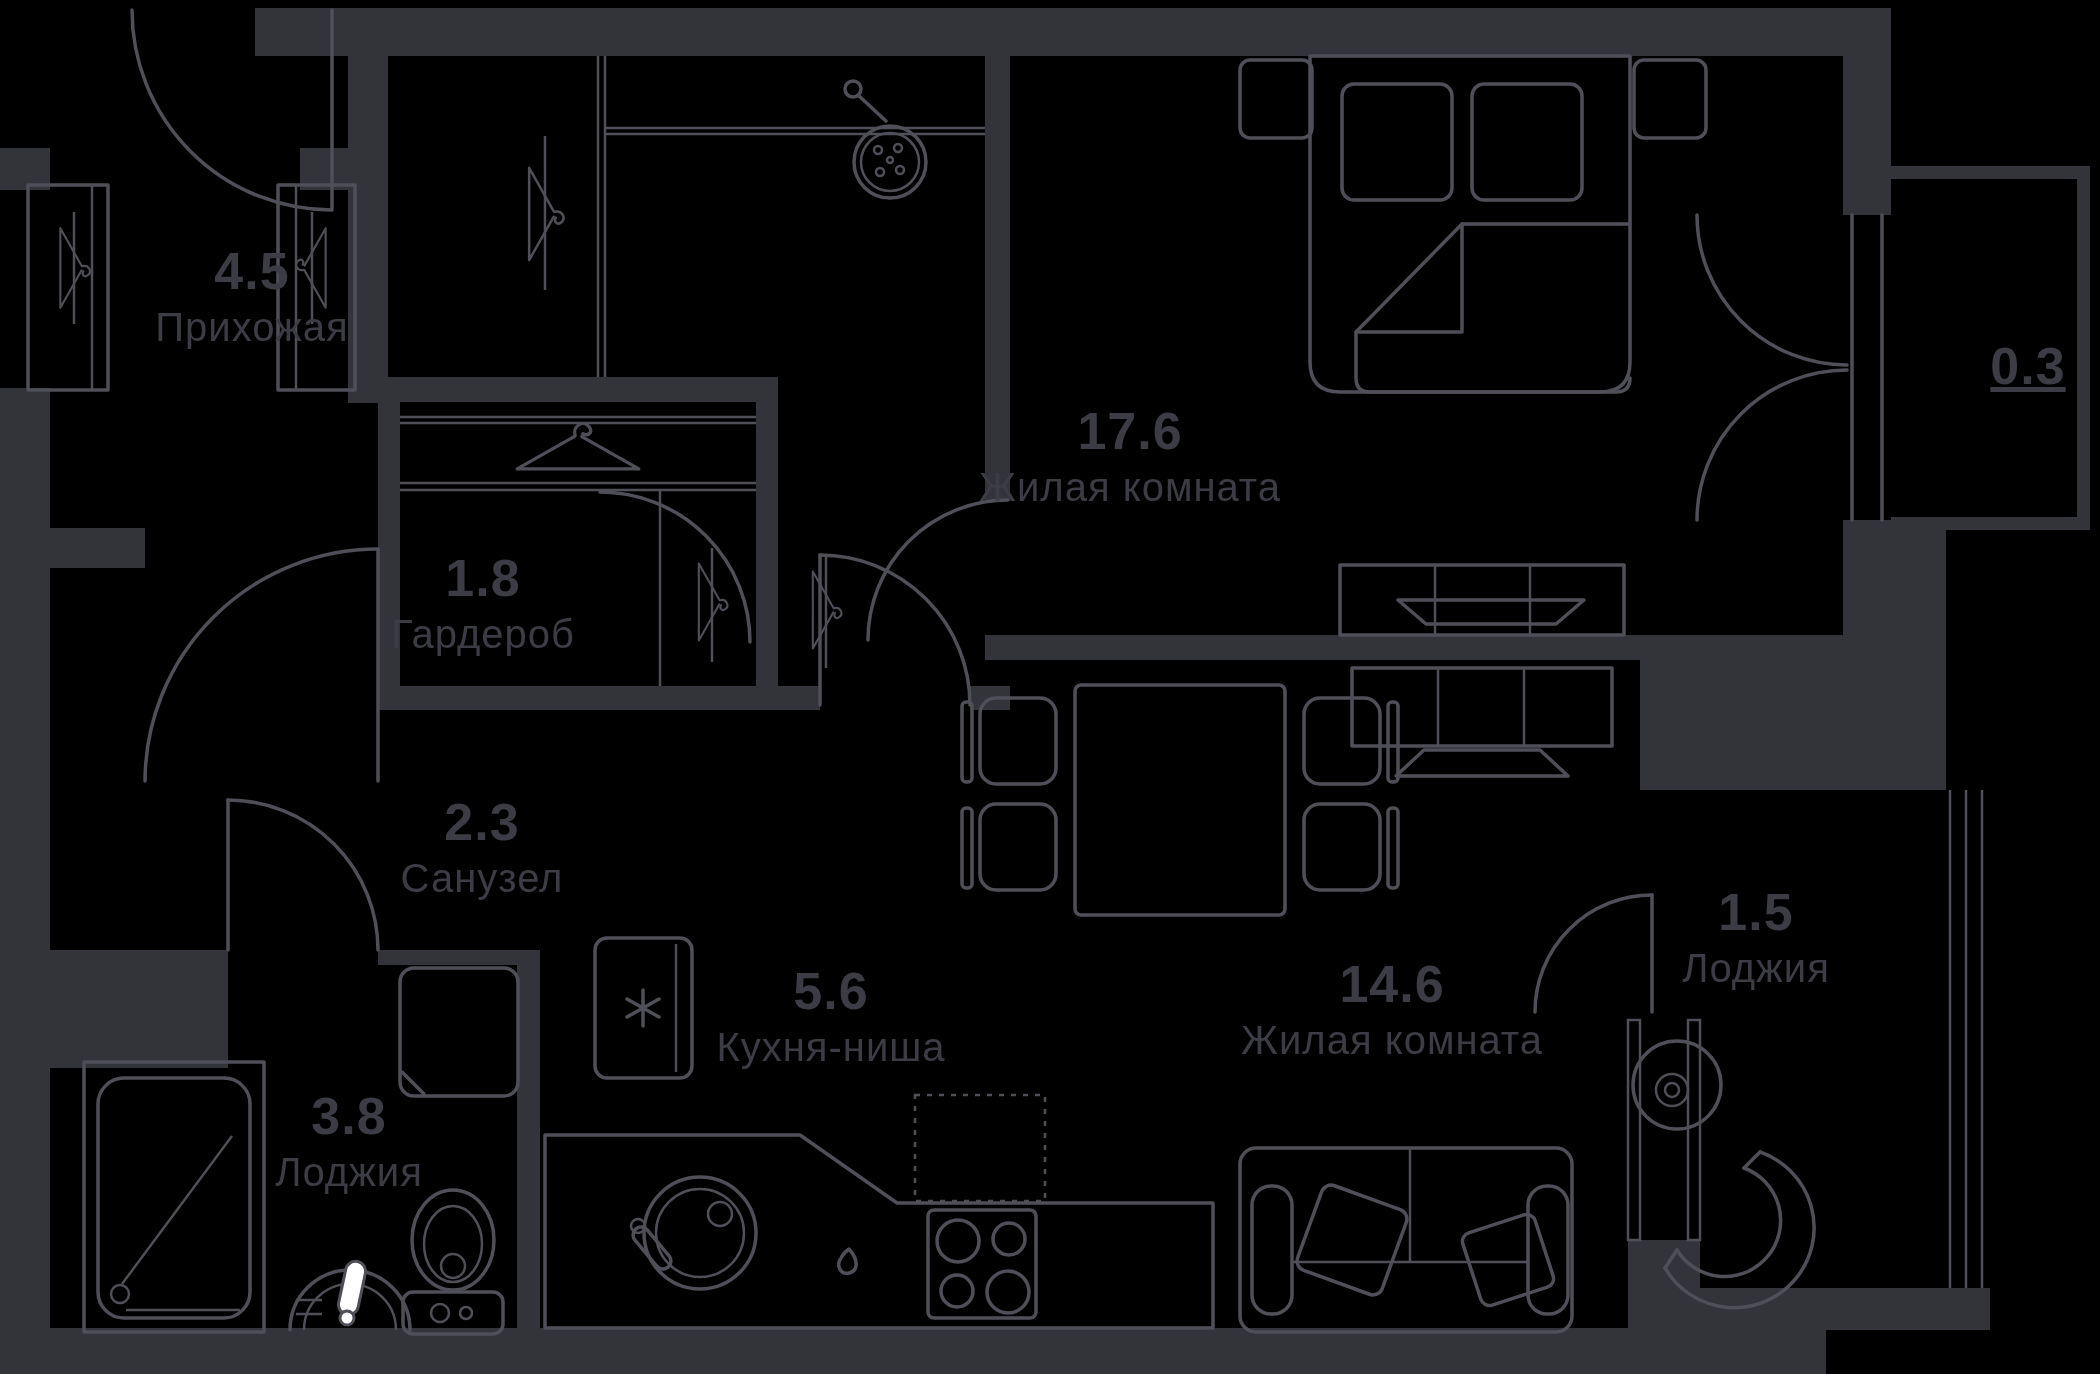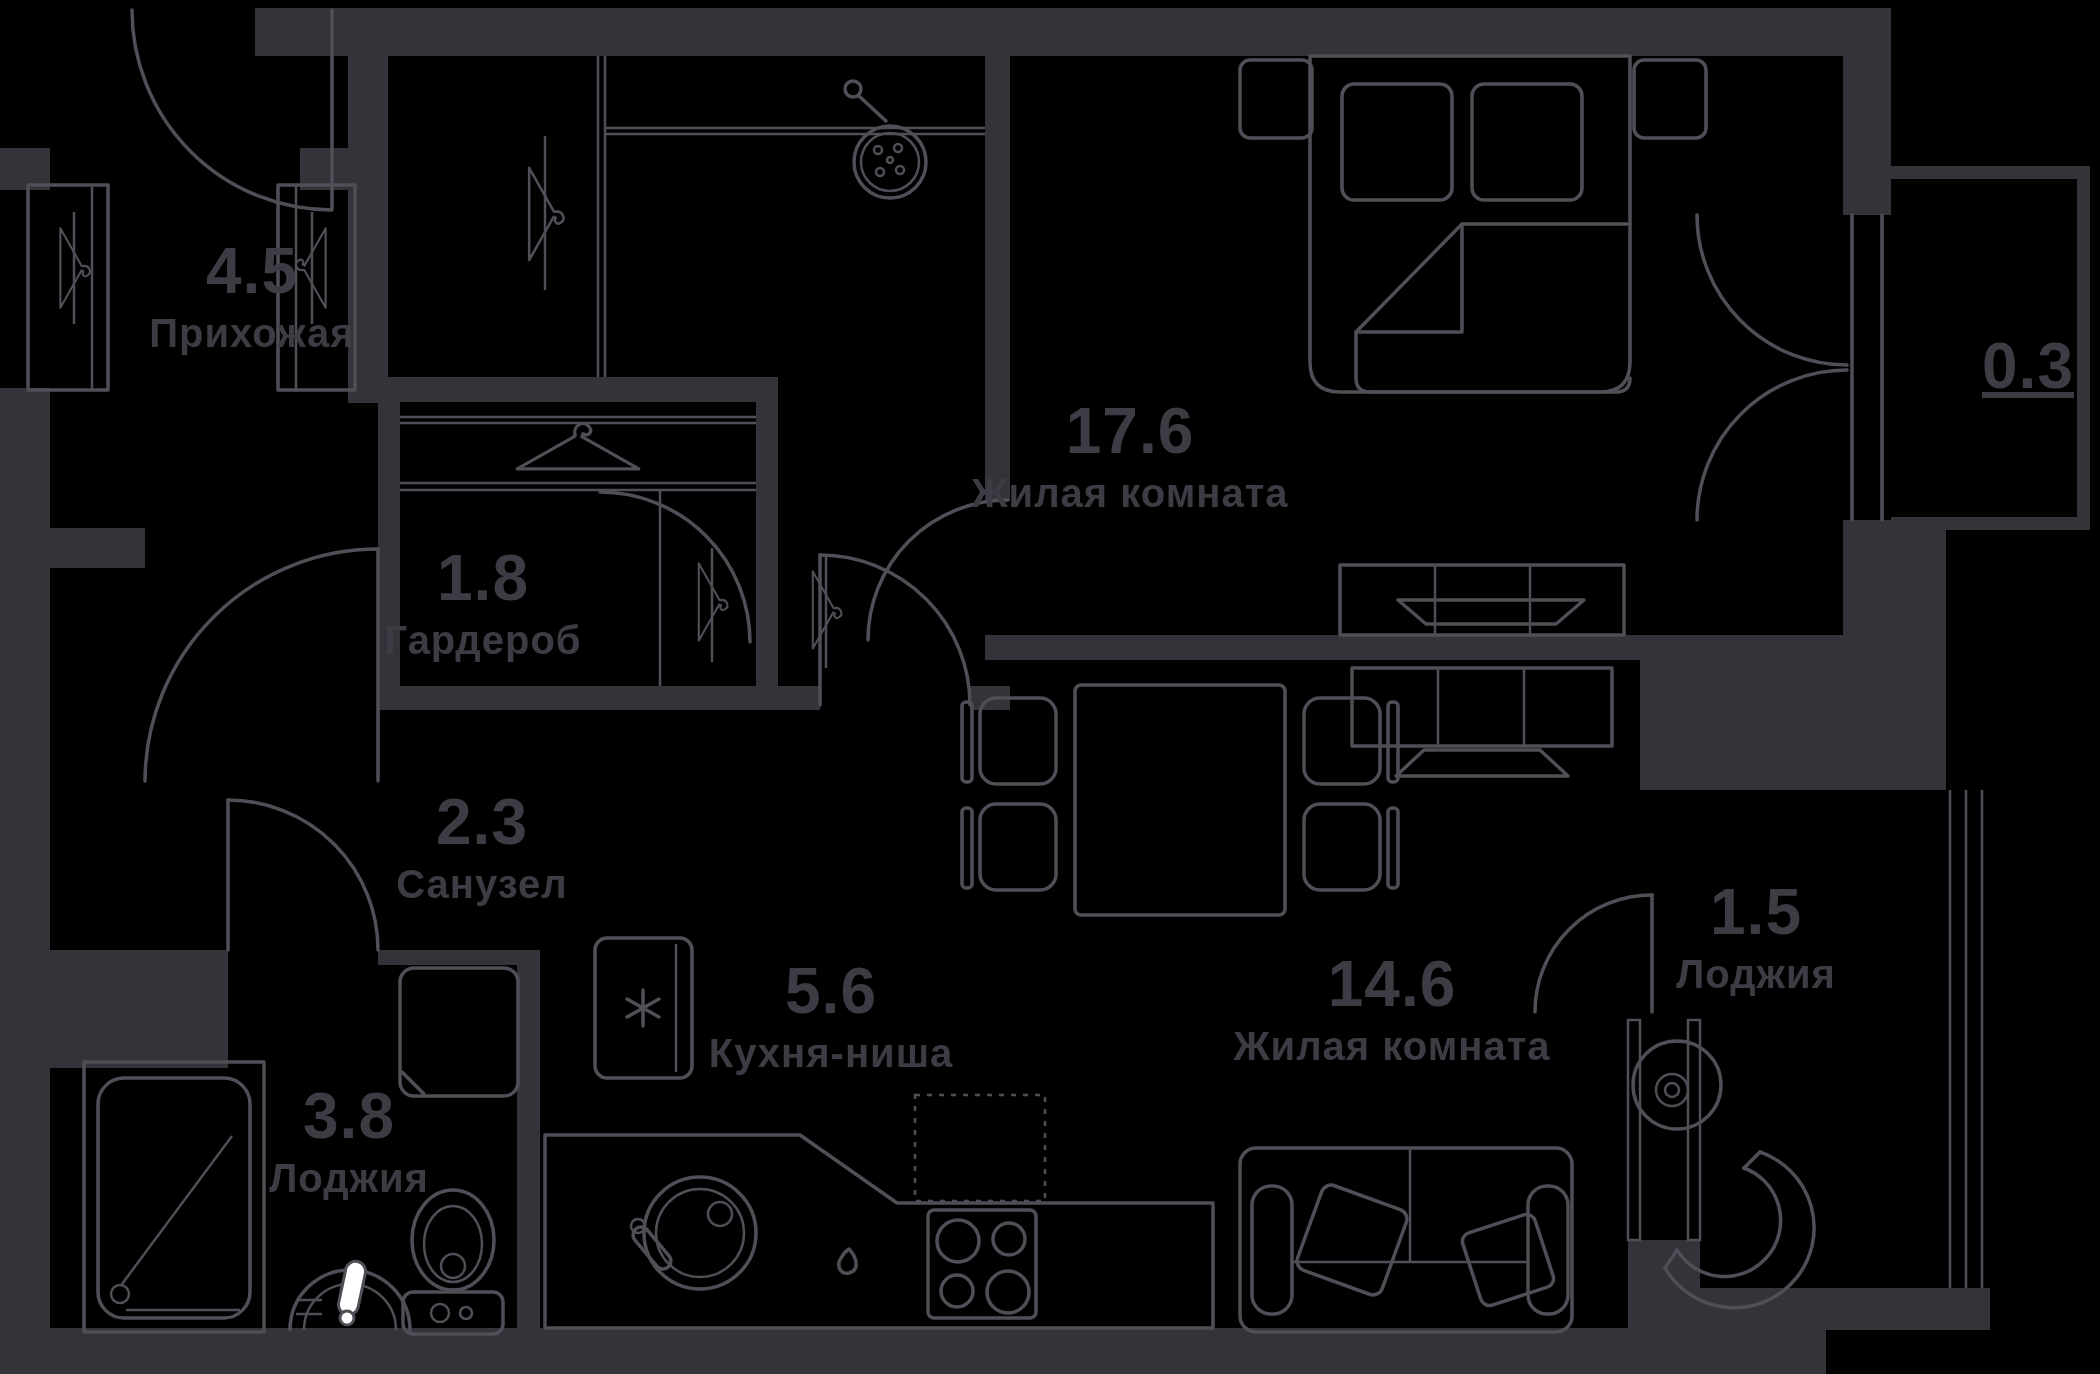--- a/index.html
+++ b/index.html
@@ -9,22 +9,22 @@
   .plan{position:relative;width:2100px;height:1374px;background:var(--bg);
         font-family:"Liberation Sans", sans-serif;overflow:hidden;}
   .plan svg{position:absolute;left:0;top:0;}
   .wall{fill:var(--wall);stroke:none;}
   .f{fill:none;stroke:var(--line);stroke-width:3.5;stroke-linecap:round;stroke-linejoin:round;}
   .f2{fill:none;stroke:var(--line);stroke-width:2.5;}
   .dash{fill:none;stroke:var(--line);stroke-width:2.5;stroke-dasharray:5 7;}
   .wht{fill:var(--white);stroke:var(--line);stroke-width:3;}
   .room-label{position:absolute;transform:translate(-50%,-50%);text-align:center;
               color:var(--text);user-select:none;white-space:nowrap;}
-  .room-label .num{font-size:64px;font-weight:700;letter-spacing:1px;line-height:1;}
-  .room-label .nm{font-size:40px;font-weight:700;letter-spacing:1px;line-height:1;margin-top:10px;}
+  .room-label .num{font-size:52px;font-weight:700;letter-spacing:1px;line-height:1;}
+  .room-label .nm{font-size:40px;font-weight:400;letter-spacing:1px;line-height:1;margin-top:10px;}
   
   .rl-0{left:252px;top:296px;} .rl-1{left:483px;top:603px;} .rl-2{left:1130px;top:456px;}
   .rl-3{left:2028px;top:366px;text-decoration:underline;} .rl-4{left:482px;top:847px;} .rl-5{left:831px;top:1016px;}
   .rl-6{left:1392px;top:1009px;} .rl-7{left:1756px;top:922px;margin-top:15px;} .rl-8{left:349px;top:1141px;}
 </style>
 </head>
 <body>
 
 <div class="plan">
 <svg width="2100" height="1374" viewBox="0 0 2100 1374">

